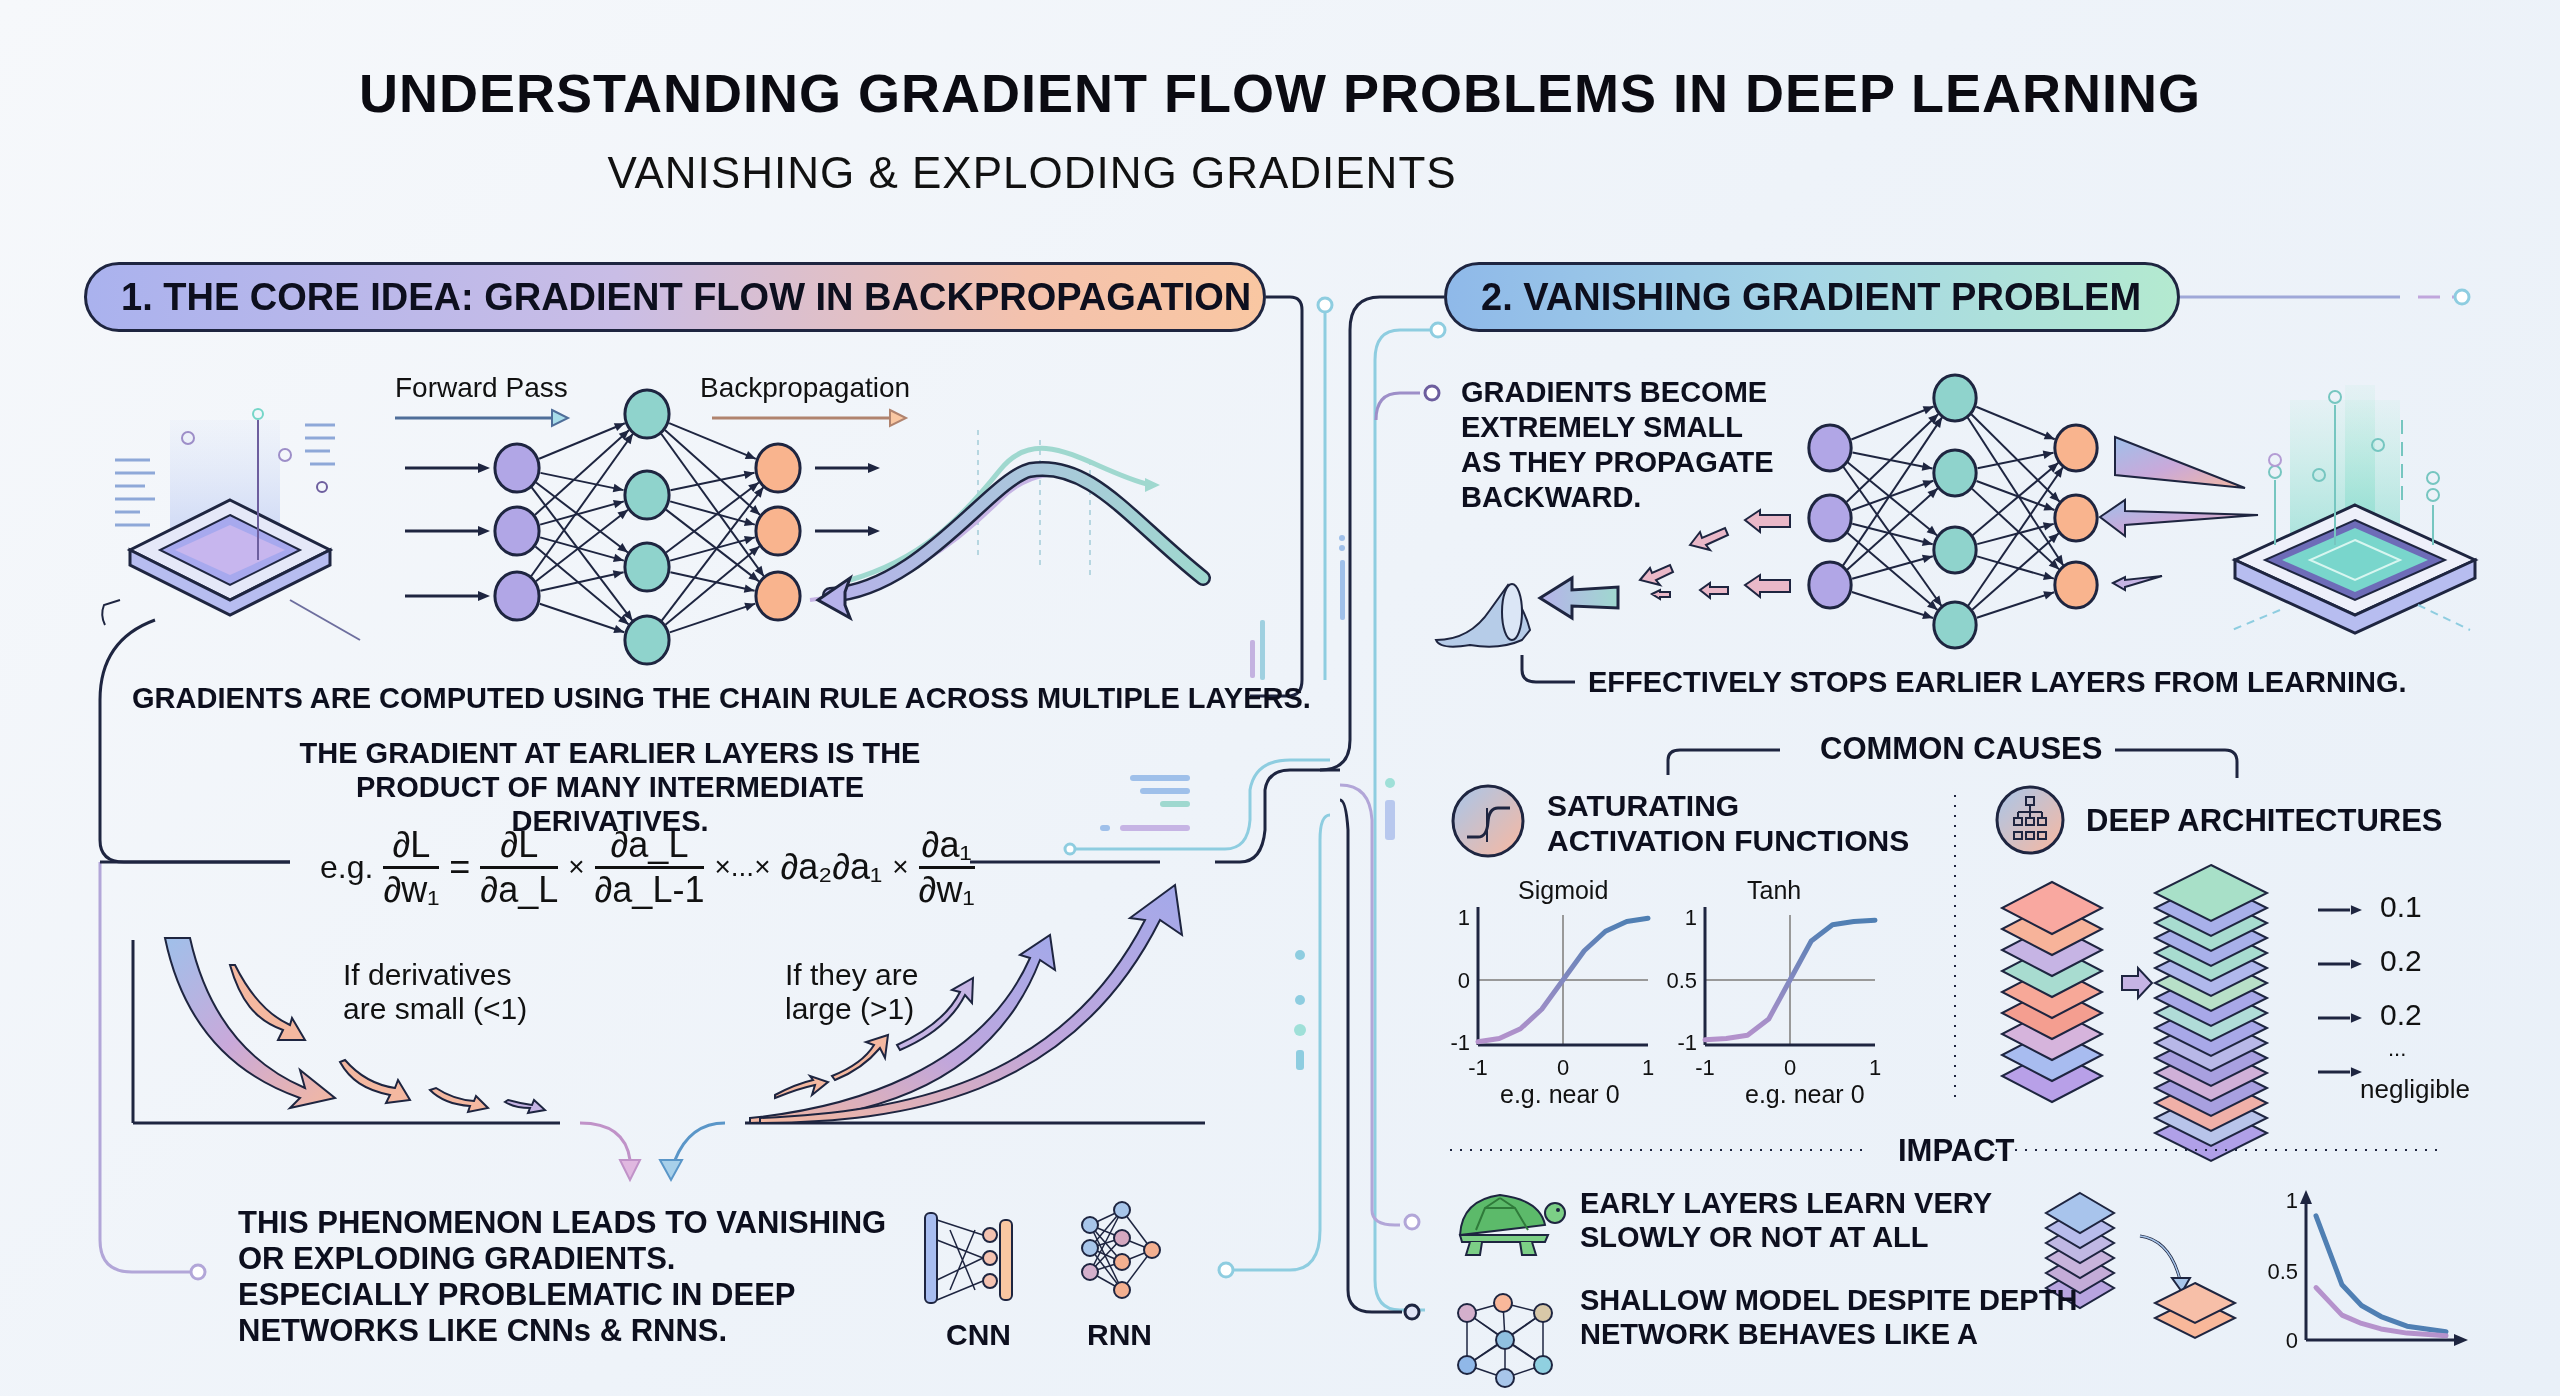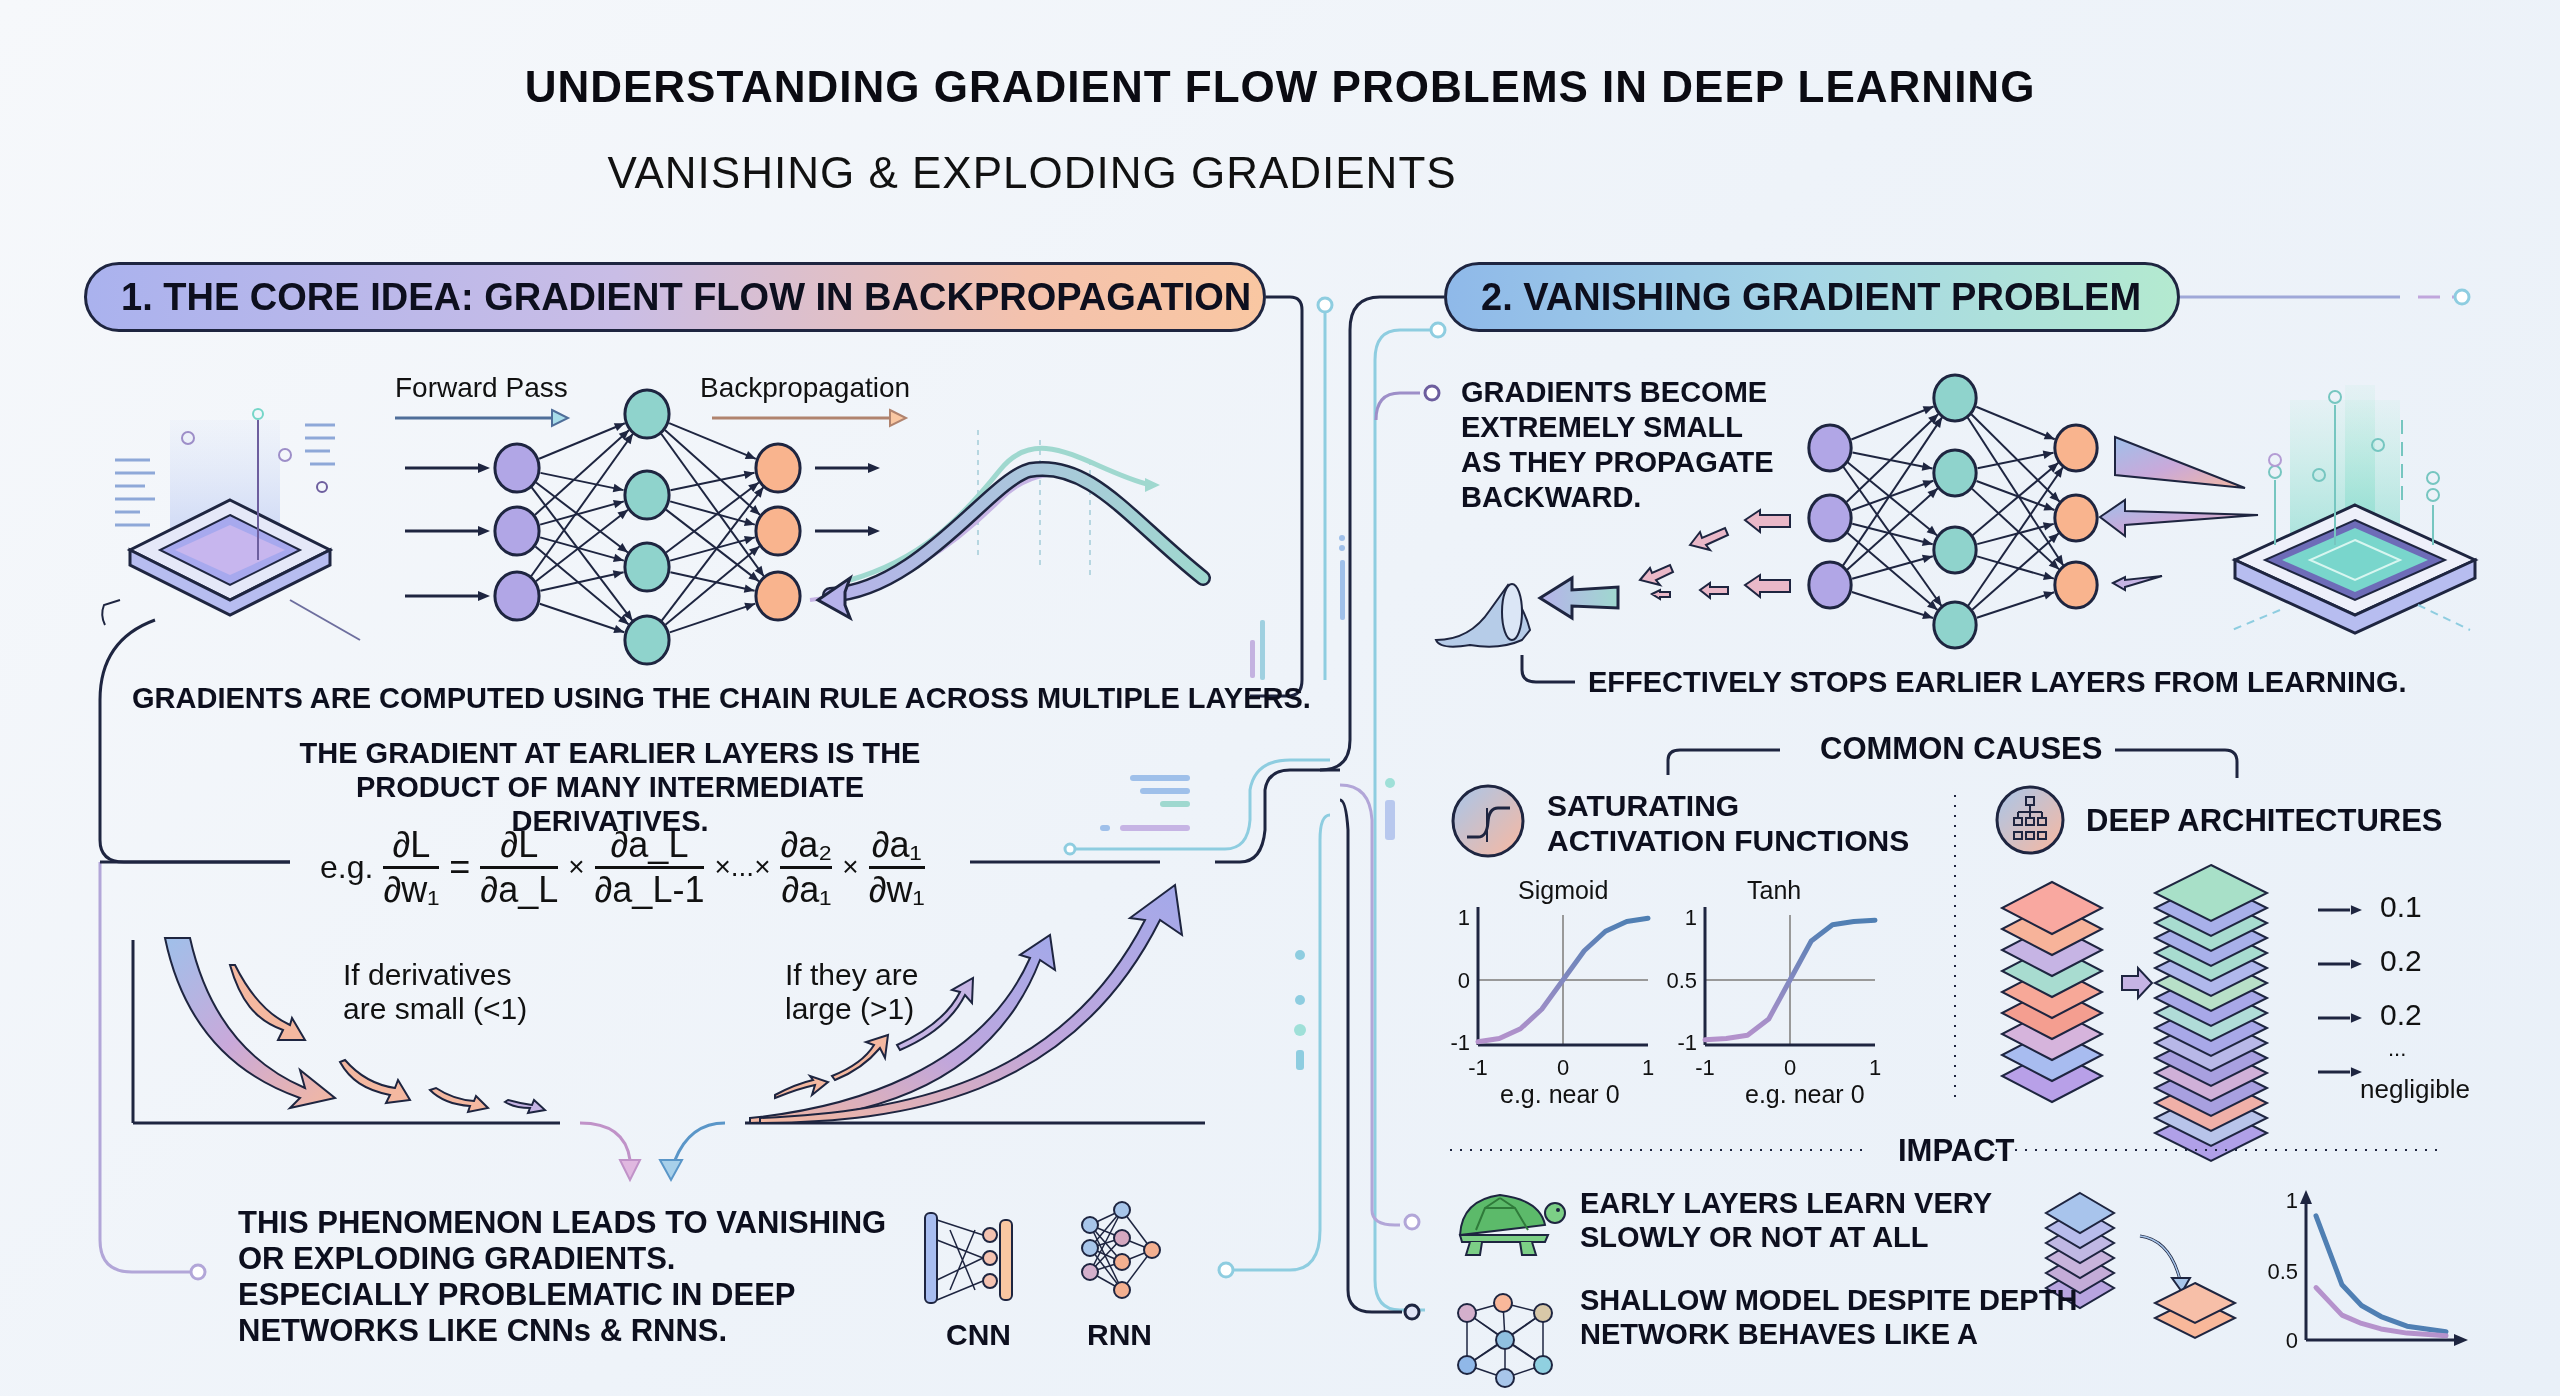--- a/index.html
+++ b/index.html
@@ -1,20 +1,20 @@
 <!DOCTYPE html>
 <html><head>
 <meta charset="utf-8">
 <style>
   html,body{margin:0;padding:0;}
   body{width:2560px;height:1396px;overflow:hidden;position:relative;
     background:linear-gradient(135deg,#f6f8fb 0%,#eef3f9 50%,#e9f0f8 100%);
     font-family:"Liberation Sans",sans-serif;color:#111;}
   .abs{position:absolute;}
-  .title{left:0;width:2560px;top:62px;text-align:center;font-weight:700;font-size:44px;letter-spacing:1px;color:#0b0b12;}
+  .title{left:0;width:2560px;top:62px;text-align:center;font-weight:700;font-size:54px;letter-spacing:1px;color:#0b0b12;}
   .subtitle{left:0;width:2064px;top:148px;text-align:center;font-size:44px;color:#111;letter-spacing:1px;}
   .pill{border:3px solid #1e2540;border-radius:44px;height:70px;display:flex;align-items:center;
     font-weight:700;font-size:38px;color:#0d0f1e;box-sizing:border-box;padding-left:34px;}
   .pill1{left:84px;top:262px;width:1182px;background:linear-gradient(90deg,#aab2ee 0%,#c9bde6 45%,#f4c2ad 80%,#f9c7a2 100%);}
   .pill2{left:1444px;top:262px;width:736px;background:linear-gradient(90deg,#8fb9e9 0%,#a6d6e6 50%,#b4ead0 100%);}
   .caps{font-weight:700;color:#0d0f1e;}
   .lbl{font-size:28px;color:#111;}
   svg text{font-family:"Liberation Sans",sans-serif;}
 </style>
 </head>
@@ -603,21 +603,21 @@
     <span style="border-top:3px solid #111;align-self:stretch;"></span>
     <span>∂a_L</span>
   </span>
   <span style="font-size:28px;">×</span>
   <span style="display:inline-flex;flex-direction:column;align-items:center;">
     <span>∂a_L</span>
     <span style="border-top:3px solid #111;align-self:stretch;"></span>
     <span>∂a_L-1</span>
   </span>
   <span style="font-size:28px;">×...×</span>
-  <span style="display:inline-flex;flex-direction:column;align-items:center;">
+  <span style="display:inline-flex;flex-direction:row;align-items:center;">
     <span>∂a₂</span>
     <span style="border-top:3px solid #111;align-self:stretch;"></span>
     <span>∂a₁</span>
   </span>
   <span style="font-size:28px;">×</span>
   <span style="display:inline-flex;flex-direction:column;align-items:center;">
     <span>∂a₁</span>
     <span style="border-top:3px solid #111;align-self:stretch;"></span>
     <span>∂w₁</span>
   </span>

